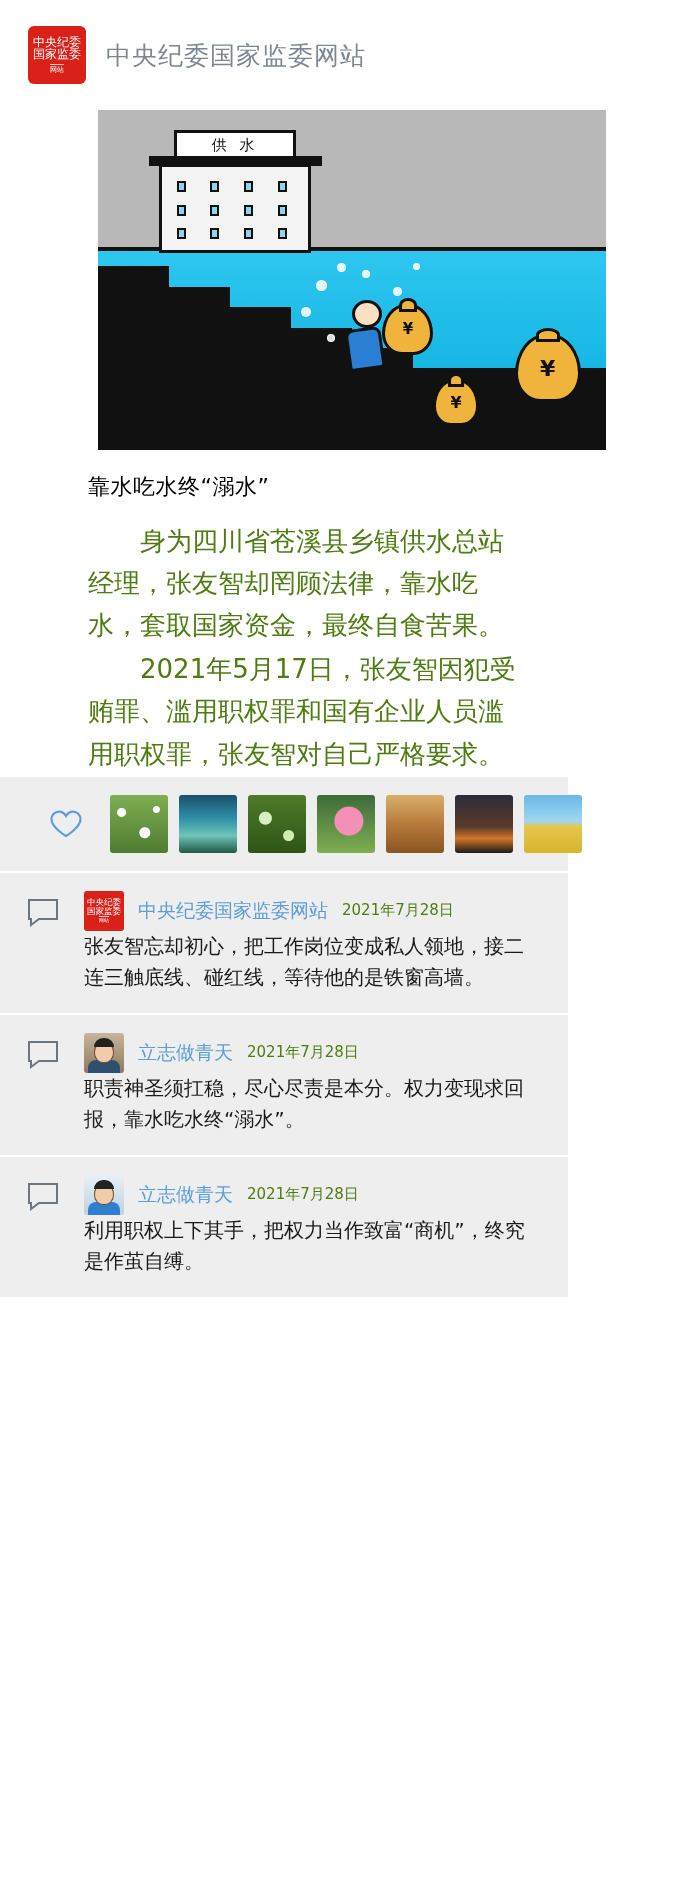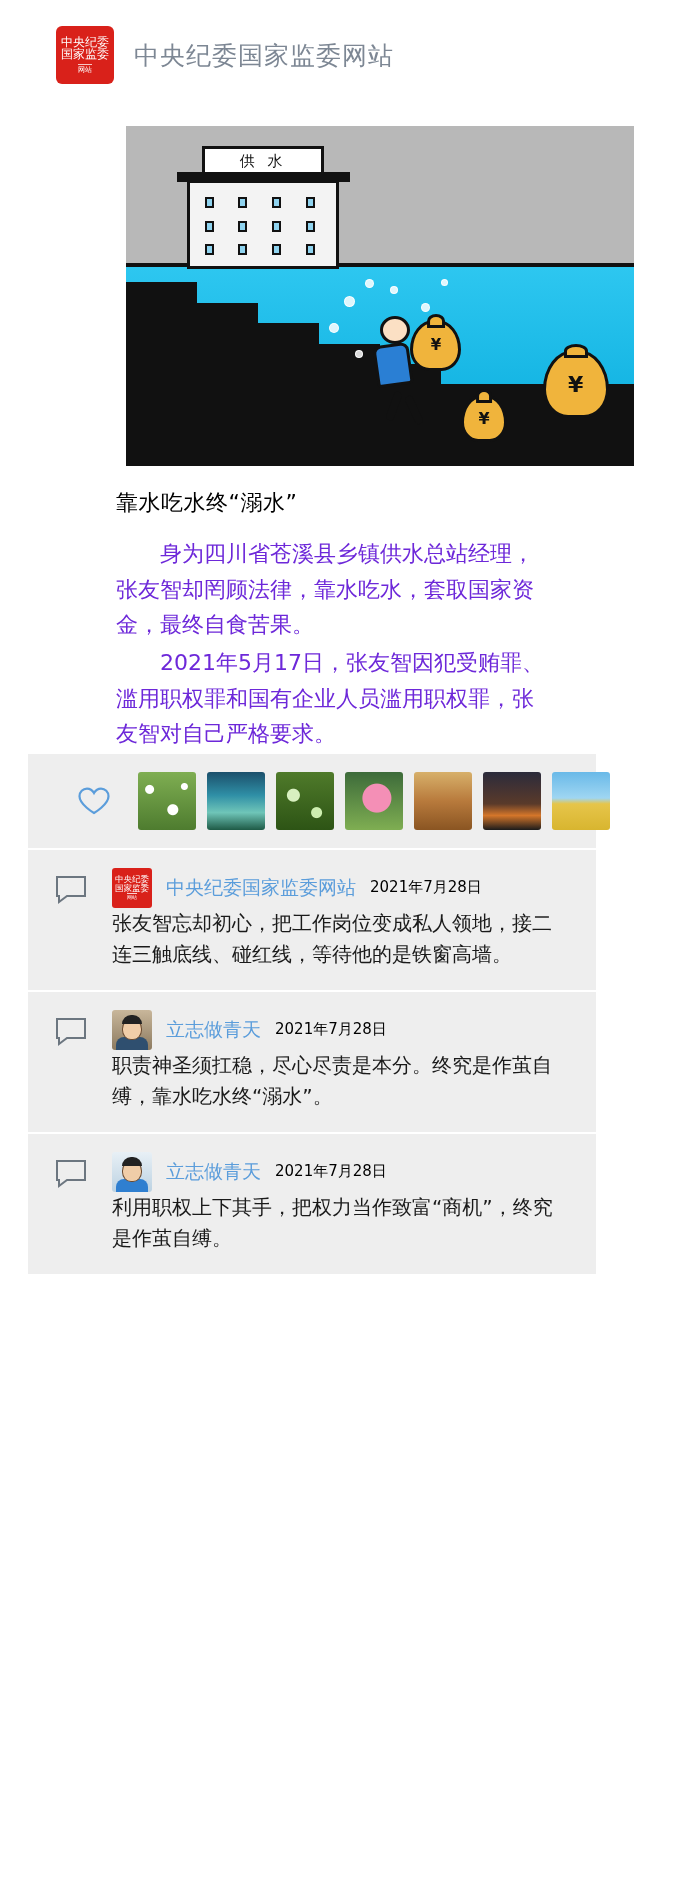--- a/index.html
+++ b/index.html
@@ -9,21 +9,20 @@
   }
   body {
     width: 700px;
     font-family: "DejaVu Sans", "Liberation Sans", sans-serif;
     color: #222;
   }
   .page {
     width: 568px;
     position: relative;
     background: #fff;
-    padding-left: 28px;
   }
 
   
   .site-header {
     display: flex;
     align-items: center;
     padding: 26px 0 18px 28px;
   }
   .site-logo {
     width: 58px;
@@ -54,21 +53,21 @@
   }
   .site-title {
     margin-left: 20px;
     font-size: 25px;
     color: #7d8794;
     letter-spacing: 1px;
   }
 
   
   .hero {
-    margin: 24px 28px 0 98px;
+    margin: 8px 28px 0 98px;
     width: 508px;
     height: 340px;
     position: relative;
     overflow: hidden;
     background: #b9b9b9;
   }
   .hero .sky {
     position: absolute; left:0; top:0; width:100%; height:41%;
     background: #b8b8b8;
   }
@@ -162,25 +161,25 @@
   .article {
     padding: 22px 30px 0 88px;
   }
   .art-title {
     font-size: 22px;
     color: #000000;
     margin-bottom: 18px;
     letter-spacing: .5px;
   }
   .art-body p {
-    font-size: 22px;
+    font-size: 26px;
     line-height: 1.62;
     margin: 0 16px 2px 0;
     text-indent: 2em;
-    color: #6d28d9;
+    color: #4d7c0f;
     letter-spacing: 0px;
   }
   .art-date {
     margin-top: 18px;
     font-size: 15px;
     color: #9aa0a6;
     padding-bottom: 20px;
   }
 
   
@@ -277,21 +276,21 @@
     width:32px; height:13px; border-radius:8px 8px 0 0;
   }
   .c-avatar.face1 .shirt { background:#2f4f6f; }
   .c-avatar.face2 .shirt { background:#2f7fd0; }
   .c-name {
     color: #5b9ddb;
     font-size: 19px;
     margin-right: 14px;
   }
   .c-date {
-    color: #000000;
+    color: #4d7c0f;
     font-size: 15px;
   }
   .c-text {
     margin-top: 0;
     font-size: 20px;
     line-height: 1.55;
     color: #1a1a1a;
   }
 </style>
 </head>
@@ -419,21 +418,21 @@
     <div class="c-body">
       <div class="c-head">
         <div class="c-avatar face1">
           <span class="shirt"></span>
           <span class="head"></span>
           <span class="hair"></span>
         </div>
         <div class="c-name">立志做青天</div>
         <div class="c-date">2021年7月28日</div>
       </div>
-      <div class="c-text">职责神圣须扛稳，尽心尽责是本分。终究是作茧自缚，靠水吃水终“溺水”。</div>
+      <div class="c-text">职责神圣须扛稳，尽心尽责是本分。权力变现求回报，靠水吃水终“溺水”。</div>
     </div>
   </div>
 
   <div class="comment">
     <div class="c-icon">
       <svg width="34" height="30" viewBox="0 0 34 30" fill="none" stroke="#6c7680" stroke-width="2">
         <path d="M3 3h28v19H13l-8 6v-6H3z"></path>
       </svg>
     </div>
     <div class="c-body">

